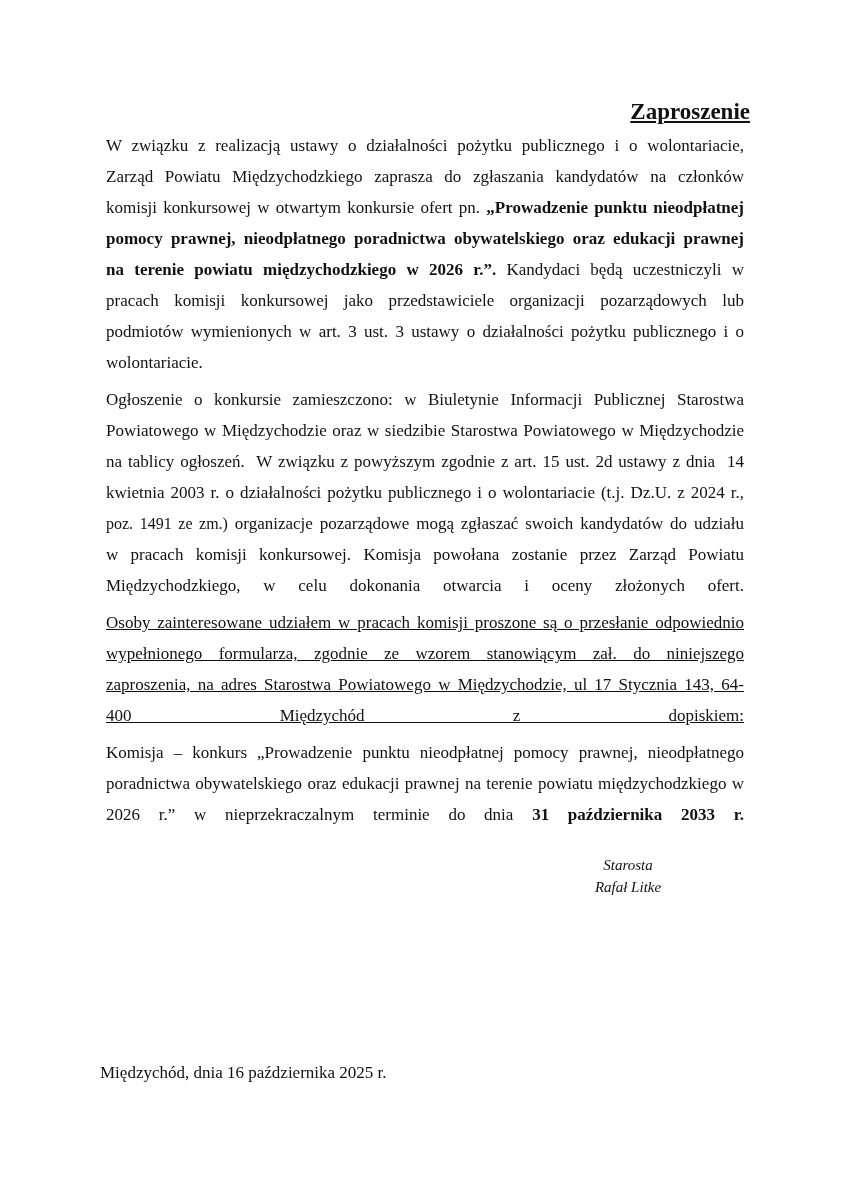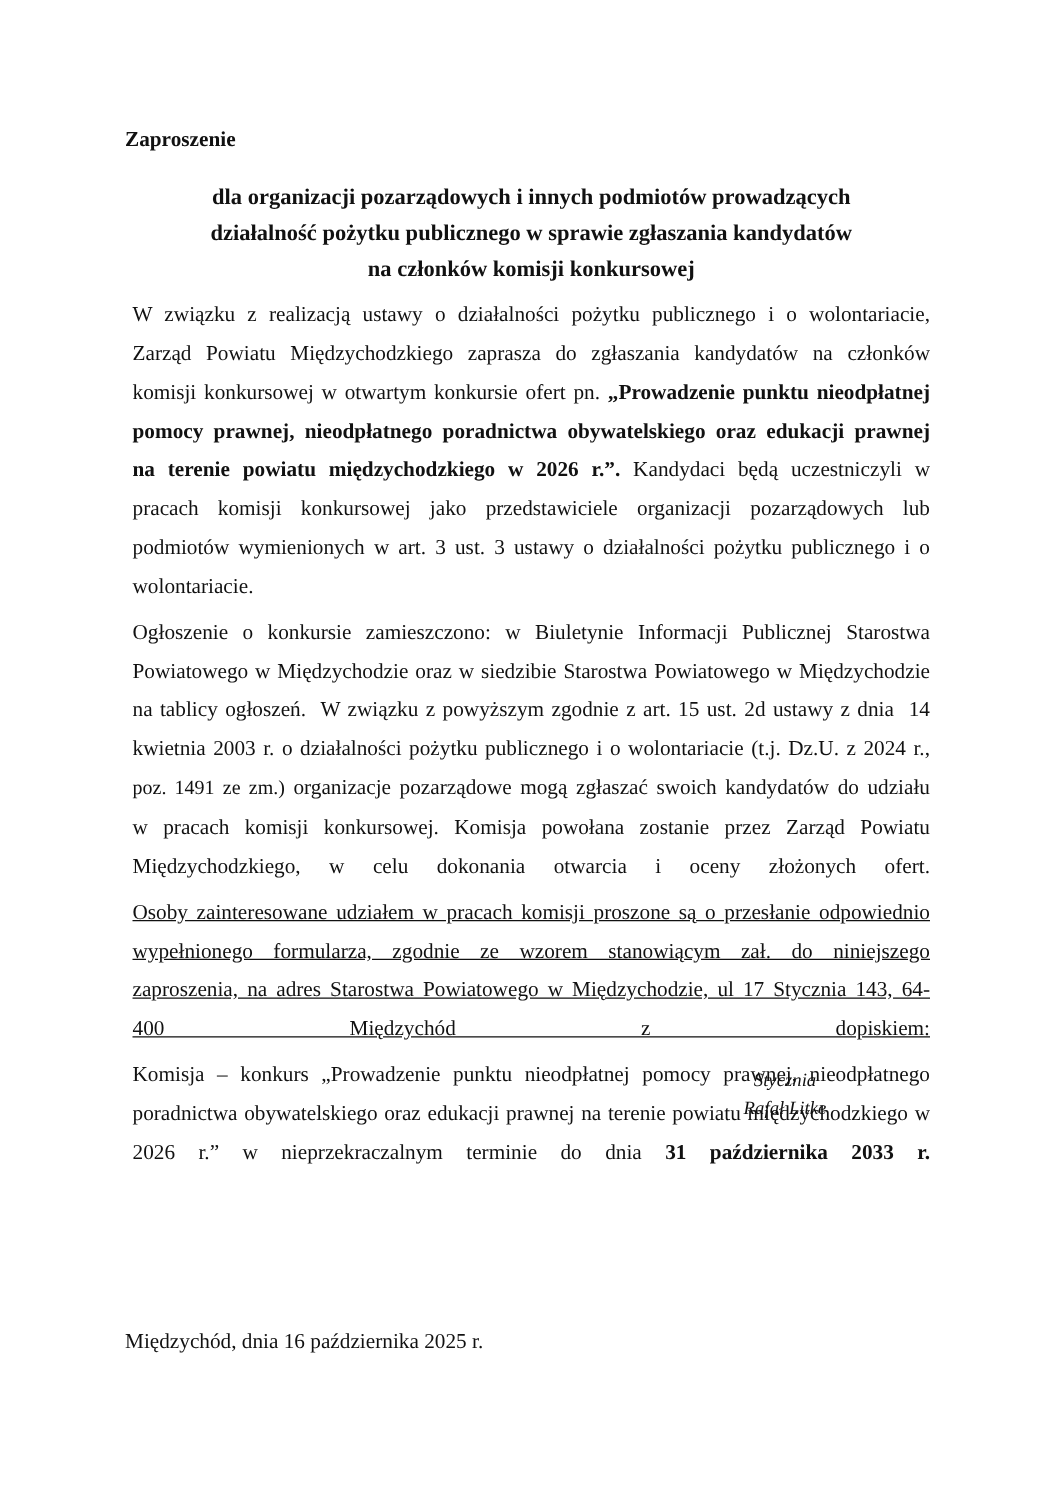--- a/index.html
+++ b/index.html
@@ -14,24 +14,25 @@
     background: #ffffff;
     color: #111111;
     font-family: "Liberation Serif", serif;
     overflow: hidden;
   }
   .content {
     padding: 100px 99px 0 100px;
   }
   .doc-title {
     margin: 0;
-    font-size: 17px;
+    font-size: 23px;
     font-weight: bold;
-    text-align: left;
+    text-align: right;
     line-height: 24px;
+    text-decoration: underline;
   }
   .doc-subtitle {
     margin-top: 19px;
     font-size: 18px;
     font-weight: bold;
     text-align: center;
     line-height: 29px;
   }
   p.body-par {
     margin: 6px;
@@ -66,35 +67,30 @@
   }
 </style>
 </head>
 <body>
 
 <div class="page">
   <div class="content">
 
     <h1 class="doc-title">Zaproszenie</h1>
 
-    <div class="doc-subtitle">
-      <div>dla organizacji pozarządowych i innych podmiotów prowadzących</div>
-      <div>działalność pożytku publicznego w sprawie zgłaszania kandydatów</div>
-      <div>na członków komisji konkursowej</div>
-    </div>
 
     <p class="body-par p1"><span>W związku z realizacją ustawy o działalności pożytku publicznego i o wolontariacie, Zarząd Powiatu Międzychodzkiego zaprasza do zgłaszania kandydatów na członków komisji konkursowej w otwartym konkursie ofert pn. </span><span class="bold-run">„Prowadzenie punktu nieodpłatnej pomocy prawnej, nieodpłatnego poradnictwa obywatelskiego oraz edukacji prawnej na terenie powiatu międzychodzkiego w 2026 r.”.</span><span> Kandydaci będą uczestniczyli w pracach komisji konkursowej jako przedstawiciele organizacji pozarządowych lub podmiotów wymienionych w art. 3 ust. 3 ustawy o działalności pożytku publicznego i o wolontariacie.</span></p>
 
     <p class="body-par p2"><span>Ogłoszenie o konkursie zamieszczono: w Biuletynie Informacji Publicznej Starostwa Powiatowego w Międzychodzie oraz w siedzibie Starostwa Powiatowego w Międzychodzie na tablicy ogłoszeń.&nbsp; W związku z powyższym zgodnie z art. 15 ust. 2d ustawy z dnia&nbsp; 14 kwietnia 2003 r. o działalności pożytku publicznego i o wolontariacie (t.j. Dz.U. z 2024 r., </span><span class="small-run">poz. 1491 ze zm.)</span><span> organizacje pozarządowe mogą zgłaszać swoich kandydatów do udziału w pracach komisji konkursowej. Komisja powołana zostanie przez Zarząd Powiatu Międzychodzkiego, w celu dokonania otwarcia i oceny złożonych ofert.</span></p>
 
     <p class="body-par p3a">Osoby zainteresowane udziałem w pracach komisji proszone są o przesłanie odpowiednio wypełnionego formularza, zgodnie ze wzorem stanowiącym zał. do niniejszego zaproszenia, na adres Starostwa Powiatowego w Międzychodzie, ul 17 Stycznia 143, 64-400 Międzychód z dopiskiem:</p>
 
     <p class="body-par p3b"><span>Komisja – konkurs „Prowadzenie punktu nieodpłatnej pomocy prawnej, nieodpłatnego poradnictwa obywatelskiego oraz edukacji prawnej na terenie powiatu międzychodzkiego w 2026 r.” w nieprzekraczalnym terminie do dnia </span><span class="bold-run">31 października 2033 r.</span></p>
 
   </div>
 
   <div class="signature">
-    <div>Stycznia</div>
+    <div>Starosta</div>
     <div>Rafał Litke</div>
   </div>
 
   <div class="date-line">Międzychód, dnia 16 października 2025 r.</div>
 </div>
 
 </body></html>

